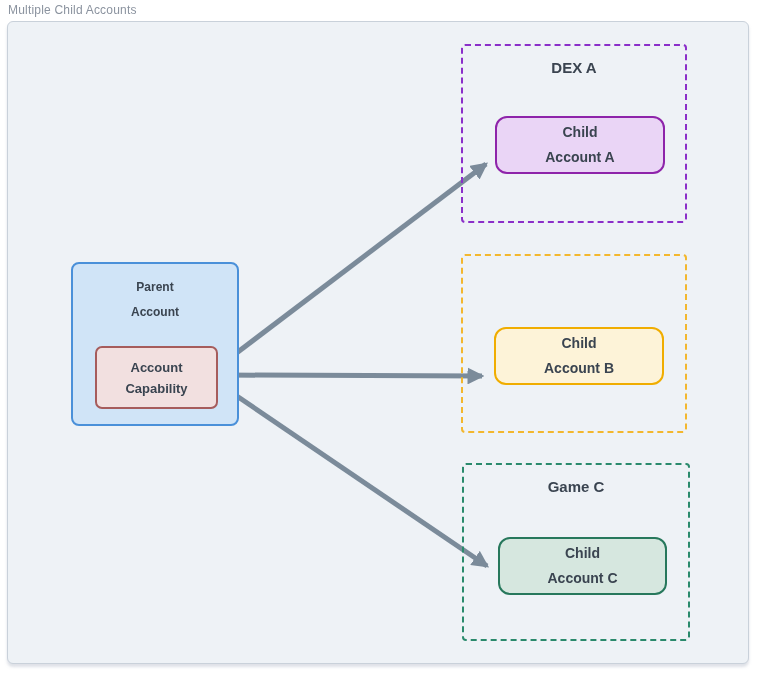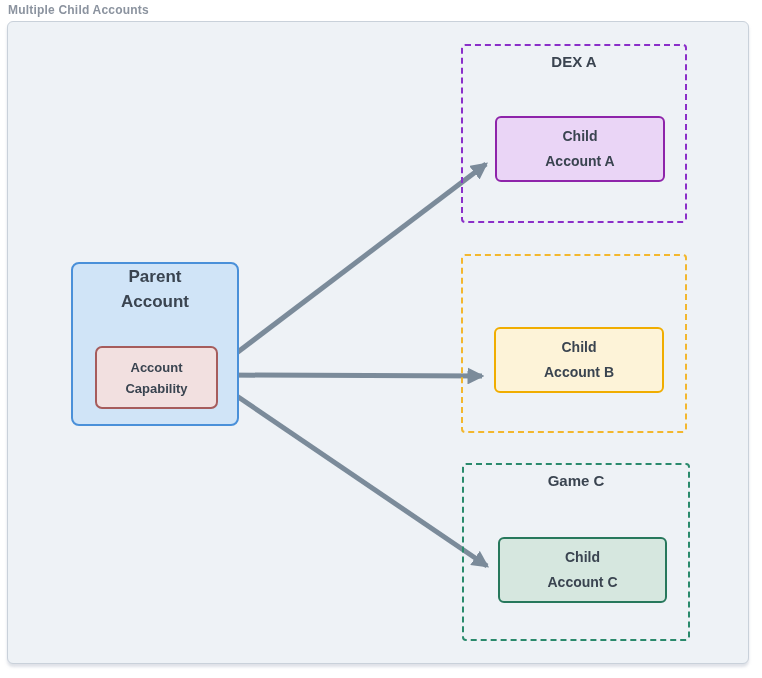--- a/index.html
+++ b/index.html
@@ -5,21 +5,21 @@
   * { margin:0; padding:0; box-sizing:border-box; }
   html,body { width:762px; height:678px; }
   body {
     font-family:"Liberation Sans", sans-serif;
     background: var(--page-bg, #ffffff);
     position:relative;
     overflow:hidden;
   }
   .fig-title {
     position:absolute; left:8px; top:3px;
-    font-size:12px; font-weight:700;
+    font-size:12px; font-weight:400;
     color: var(--title-text, #8b939f);
     letter-spacing:0.2px;
   }
   .canvas {
     position:absolute; left:7px; top:21px;
     width:742px; height:643px;
     background: var(--canvas-fill, #eef2f6);
     border:1.5px solid var(--canvas-border, #c9d1da);
     border-radius:6px;
     box-shadow:0 3px 3px rgba(160,170,185,0.35);
@@ -40,21 +40,22 @@
   }
 
   .parent-box {
     position:absolute; left:63px; top:240px;
     width:168px; height:164px;
     background: var(--parent-fill, #d0e4f7);
     border:2px solid var(--parent-border, #4a90d9);
     border-radius:8px;
   }
   .parent-label {
-    font-size:17px; line-height:25px;
+    margin-top:11px;
+    font-size:12px; line-height:25px;
   }
   .capability-box {
     position:absolute; left:22px; top:82px;
     width:123px; height:63px;
     background: var(--capability-fill, #f2e0e0);
     border:2px solid var(--capability-border, #a65c5c);
     border-radius:7px;
     display:flex; align-items:center; justify-content:center;
   }
   .capability-label { font-size:13px; line-height:21px; }
@@ -62,27 +63,27 @@
   .group {
     position:absolute;
     width:226px; height:179px;
     border:2px dashed #888;
     border-radius:4px;
   }
   .group-a { left:453px; top:22px;  border-color: var(--group-a-dash, #8b2fc9); }
   .group-b { left:453px; top:232px; border-color: var(--group-b-dash, #f3b72e); }
   .group-c { left:454px; top:441px; width:228px; height:178px; border-color: var(--group-c-dash, #2a8a6c); }
   .group-label {
-    margin-top:7px;
+    margin-top:13px;
     font-size:15px; line-height:18px;
   }
   .child-box {
     position:absolute;
-    width:170px; height:66px;
-    border-radius:6px;
+    width:170px; height:58px;
+    border-radius:12px;
     display:flex; align-items:center; justify-content:center;
   }
   .child-label { font-size:14px; line-height:25px; }
   .child-a { left:32px; top:70px; background: var(--child-a-fill, #ead5f6); border:2px solid var(--child-a-border, #8e24aa); }
   .child-b { left:31px; top:71px; background: var(--child-b-fill, #fdf3d8); border:2px solid var(--child-b-border, #f0ad00); }
   .child-c { left:34px; top:72px; width:169px; background: var(--child-c-fill, #d6e7df); border:2px solid var(--child-c-border, #27785c); }
 </style>
 </head>
 <body>
 

